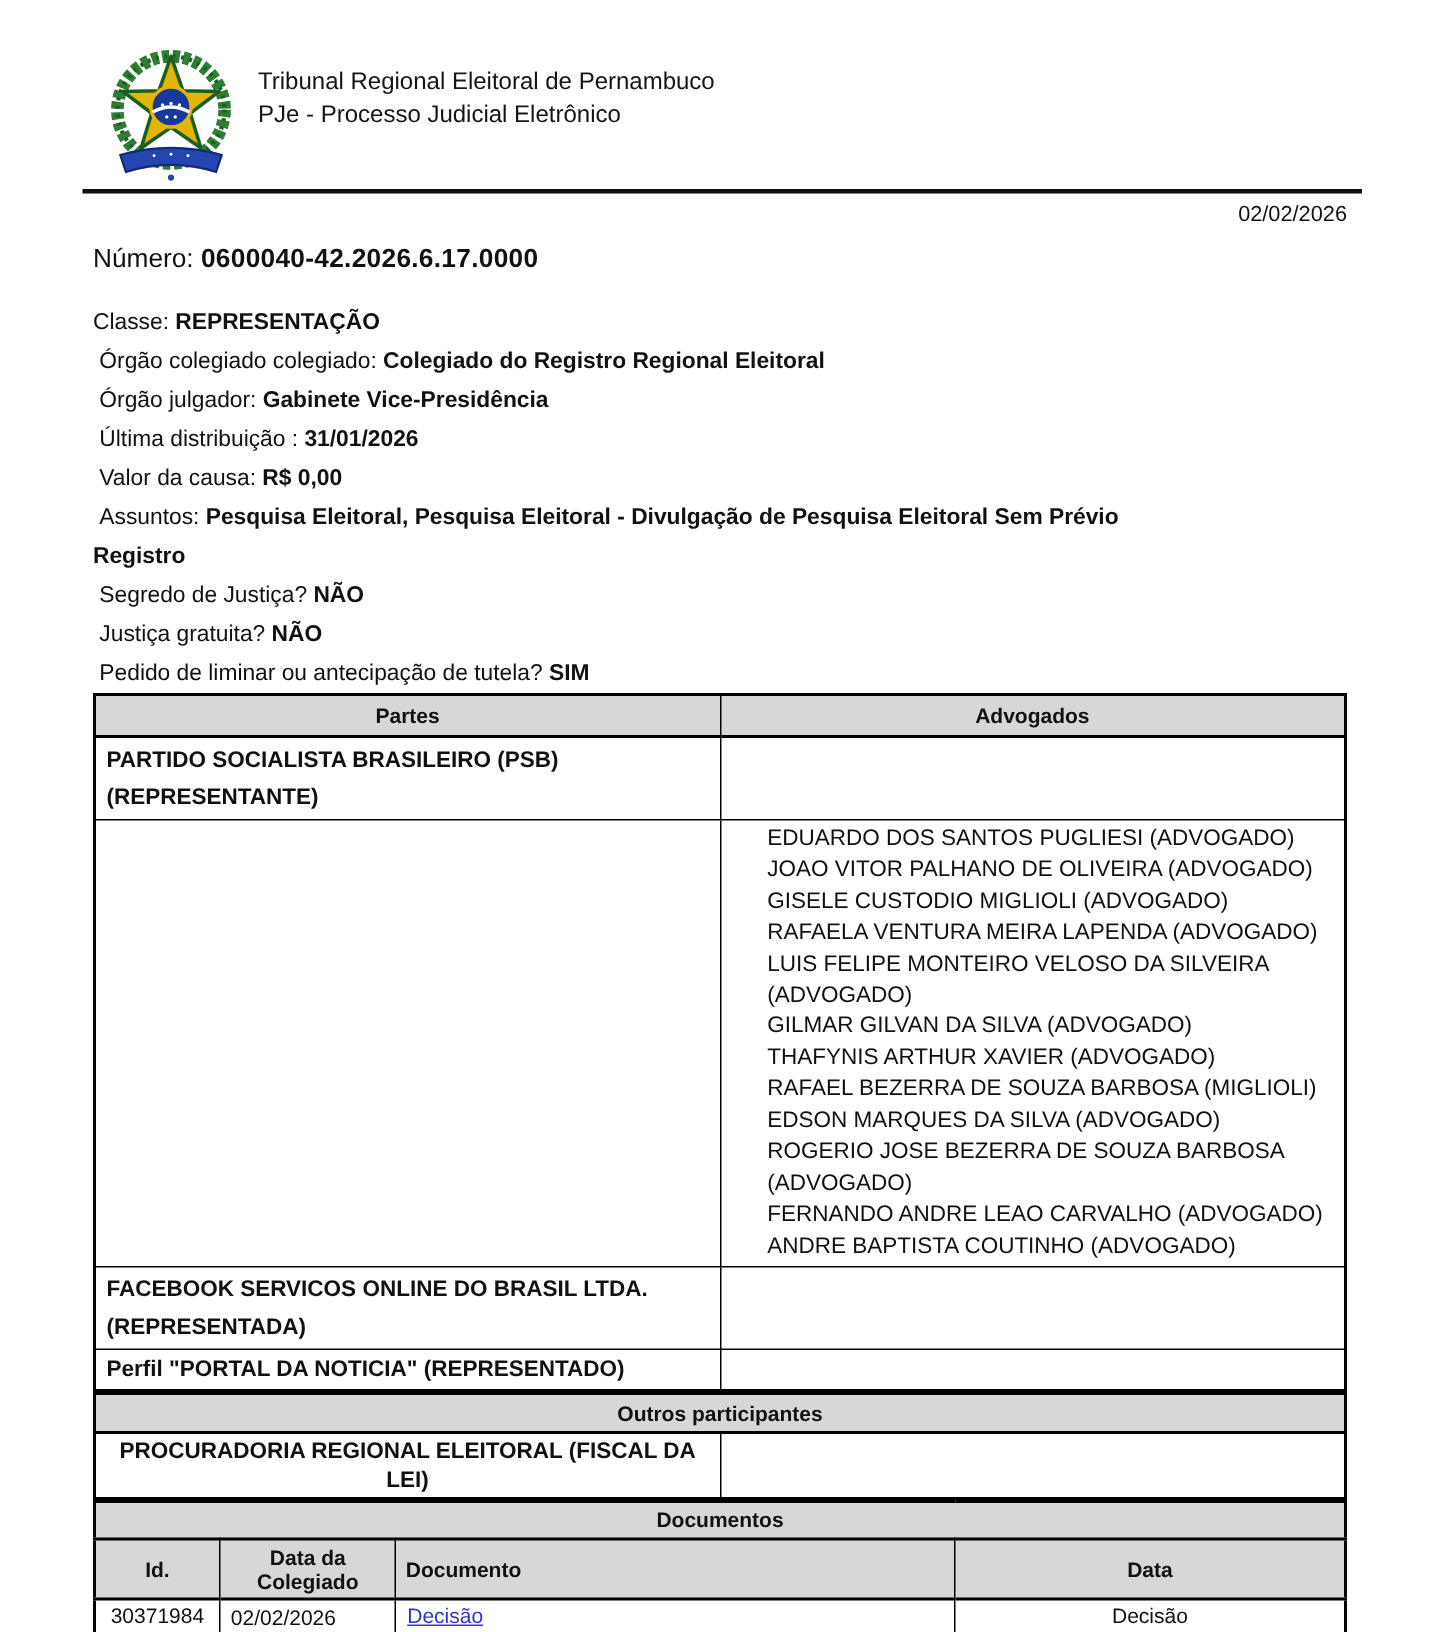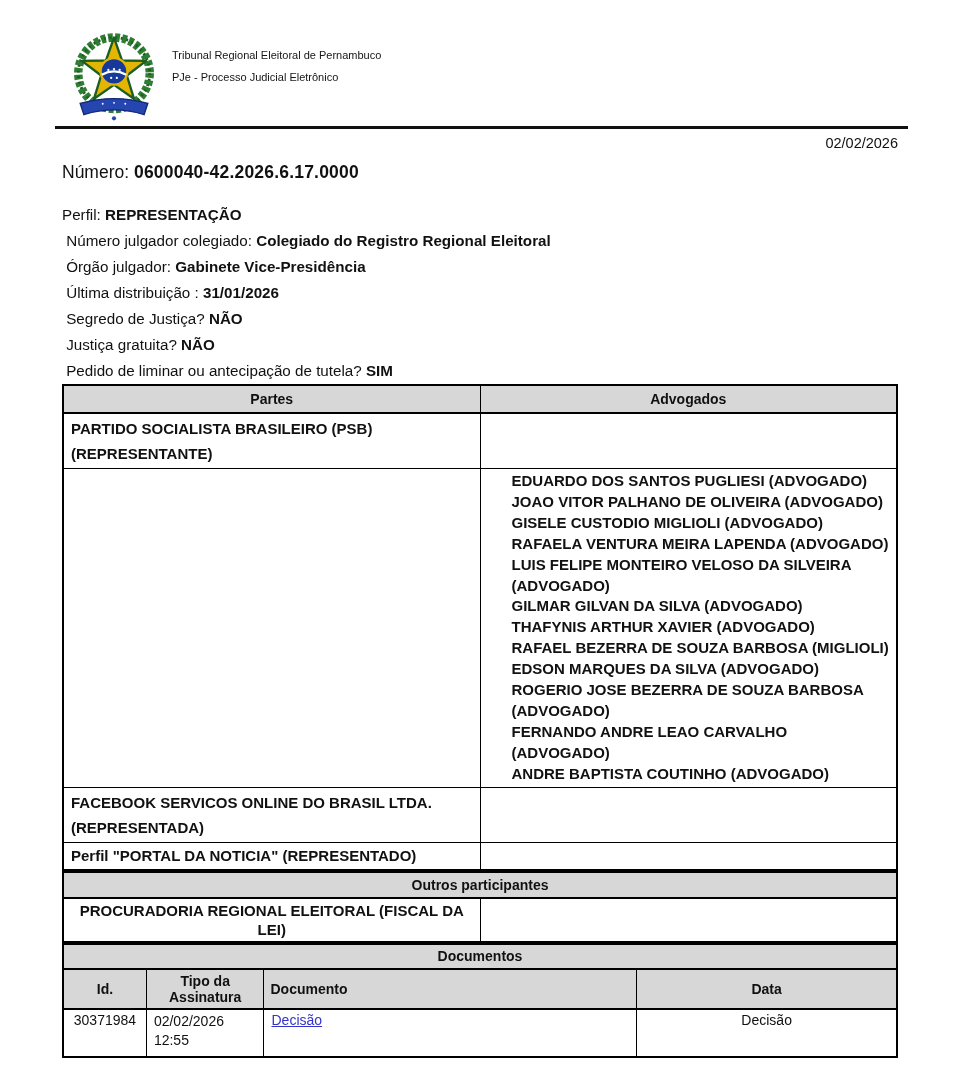--- a/index.html
+++ b/index.html
@@ -6,21 +6,21 @@
   body{
     width:960px;height:1088px;overflow:hidden;background:#ffffff;color:#111;
     font-family:"Liberation Sans","DejaVu Sans",sans-serif;
     -webkit-font-smoothing:antialiased;
   }
   .page{position:relative;width:960px;height:1088px;}
 
   
   .hdr{display:flex;align-items:flex-start;padding:30px 0 0 66px;}
   .logo{width:96px;height:94px;flex:0 0 auto;}
-  .org{margin:14px 0 0 10px;font-size:11px;line-height:22px;color:#151515;}
+  .org{margin:14px 0 0 10px;font-size:16px;line-height:22px;color:#151515;}
   .rule{margin:2px 52px 0 55px;border-bottom:3.5px solid #101010;}
 
   
   .doc-date{margin:6px 62px 0 0;text-align:right;font-size:14.5px;}
   .numero{margin:11px 0 16px 62px;font-size:17.5px;}
   .numero b{letter-spacing:0.2px;}
 
   
   .details{margin:19px 62px 0 62px;font-size:15.2px;line-height:26px;}
   .dl{white-space:pre-wrap;}
@@ -36,21 +36,21 @@
   }
   table.t td{padding:2px 7px;vertical-align:top;}
 
   
   .partes{margin-top:5px;}
   .partes th{height:20px;}
   td.party{font-weight:bold;font-size:15px;line-height:25px;}
   td.party-tall{height:48px;}
   td.party-short{height:20px;line-height:22px;}
   td.advcell{padding:2px 7px 3px 7px;}
-  .adv{font-weight:bold;font-size:15px;line-height:20.9px;padding-left:24px;}
+  .adv{font-weight:normal;font-size:15px;line-height:20.9px;padding-left:24px;}
 
   
   .outros{margin-top:7px;}
   .outros th{height:18px;}
   .outros td.party{height:17px;line-height:19px;text-align:center;}
 
   
   .docs{margin-top:7px;}
   .docs th.title{height:17px;}
   .docs tr.cols th{height:30px;vertical-align:middle;border-bottom-width:2px;}
@@ -94,24 +94,27 @@
       <div>PJe - Processo Judicial Eletrônico</div>
     </div>
   </div>
   <div class="rule"></div>
 
   <div class="doc-date">02/02/2026</div>
 
   <div class="numero"><span>Número: </span><b>0600040-42.2026.6.17.0000</b></div>
 
   <div class="details">
-    <div class="dl"><span>Perfil: </span><b>REPRESENTAÇÃO</b></div>
-    <div class="dl"><span> Número julgador colegiado: </span><b>Colegiado do Registro Regional Eleitoral</b></div>
+    <div class="dl"><span>Classe: </span><b>REPRESENTAÇÃO</b></div>
+    <div class="dl"><span> Órgão colegiado colegiado: </span><b>Colegiado do Registro Regional Eleitoral</b></div>
     <div class="dl"><span> Órgão julgador: </span><b>Gabinete Vice-Presidência</b></div>
     <div class="dl"><span> Última distribuição : </span><b>31/01/2026</b></div>
+    <div class="dl"><span> Valor da causa: </span><b>R$ 0,00</b></div>
+    <div class="dl"><span> Assuntos: </span><b>Pesquisa Eleitoral, Pesquisa Eleitoral - Divulgação de Pesquisa Eleitoral Sem Prévio
+Registro</b></div>
     <div class="dl"><span> Segredo de Justiça? </span><b>NÃO</b></div>
     <div class="dl"><span> Justiça gratuita? </span><b>NÃO</b></div>
     <div class="dl"><span> Pedido de liminar ou antecipação de tutela? </span><b>SIM</b></div>
   </div>
 
   <table class="t partes">
     <colgroup>
         <col style="width:50%">
         <col style="width:50%">
       </colgroup>
@@ -174,21 +177,21 @@
         <col style="width:14.1%">
         <col style="width:44.7%">
         <col style="width:31.2%">
     </colgroup>
     <tbody>
         <tr>
       <th class="title" colspan="4">Documentos</th>
     </tr>
     <tr class="cols">
       <th>Id.</th>
-      <th>Tipo da Assinatura</th>
+      <th>Data da Colegiado</th>
       <th class="leftcol">Documento</th>
       <th>Data</th>
     </tr>
     <tr>
       <td class="center">30371984</td>
       <td class="pre">02/02/2026
 12:55</td>
       <td><a class="doclink" href="#">Decisão</a></td>
       <td class="center">Decisão</td>
     </tr>

